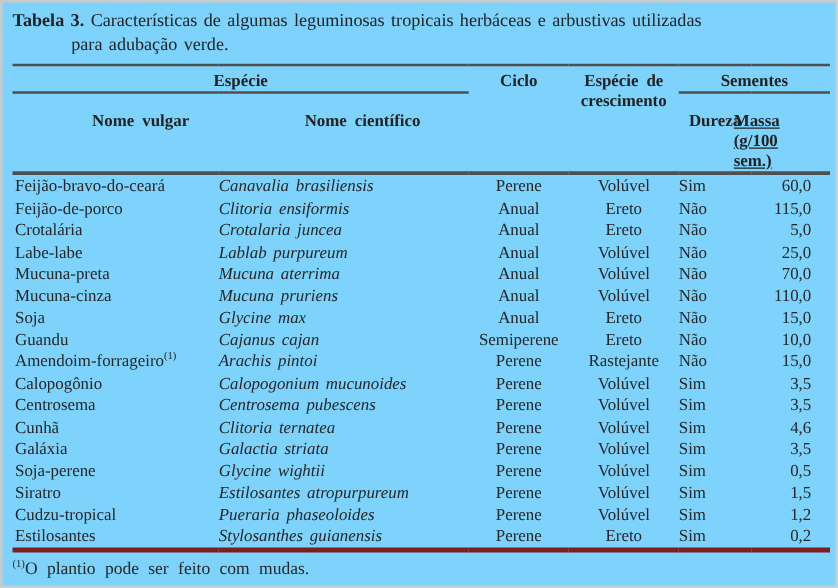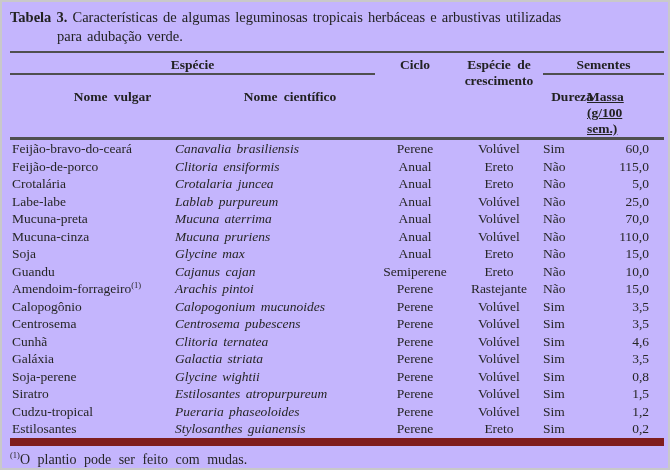--- a/index.html
+++ b/index.html
@@ -1,20 +1,20 @@
 <!DOCTYPE html>
 <html lang="pt"><head>
 <meta charset="utf-8">
 <style>
   * { margin: 0; padding: 0; box-sizing: border-box; }
   html, body { background: #e8e8e8; }
   .page {
     width: 670px;
     height: 470px;
-    background: #c4b5fd;
+    background: #7dd3fc;
     border: 2px solid #c9c9c9;
     font-family: "Liberation Serif", serif;
     color: #2b2b2b;
     overflow: hidden;
   }
   .inner { padding: 6px 8px 0 8px; }
 
   
   .caption {
     font-size: 14.5px;
@@ -25,21 +25,21 @@
   }
   .cap-label { font-weight: bold; }
   .cap-line2 { padding-left: 47px; }
 
   
   table.tbl {
     width: 654px;
     border-collapse: collapse;
     table-layout: fixed;
     border-top: 2px solid #4f4f4f;
-    border-bottom: 8px solid #7f1d1d;
+    border-bottom: 4px solid #7f1d1d;
   }
   col.c1 { width: 165px; }
   col.c2 { width: 200px; }
   col.c3 { width: 80px; }
   col.c4 { width: 88px; }
   col.c5 { width: 58px; }
   col.c6 { width: 63px; }
 
   thead { border-bottom: 3px solid #4f4f4f; }
   thead th {
@@ -230,21 +230,21 @@
             <td class="td-habito">Volúvel</td>
             <td class="td-dureza">Sim</td>
             <td class="td-massa">3,5</td>
           </tr>
           <tr>
             <td class="td-vulgar">Soja-perene</td>
             <td class="td-cientifico">Glycine wightii</td>
             <td class="td-ciclo">Perene</td>
             <td class="td-habito">Volúvel</td>
             <td class="td-dureza">Sim</td>
-            <td class="td-massa">0,8</td>
+            <td class="td-massa">0,5</td>
           </tr>
           <tr>
             <td class="td-vulgar">Siratro</td>
             <td class="td-cientifico">Estilosantes atropurpureum</td>
             <td class="td-ciclo">Perene</td>
             <td class="td-habito">Volúvel</td>
             <td class="td-dureza">Sim</td>
             <td class="td-massa">1,5</td>
           </tr>
           <tr>

